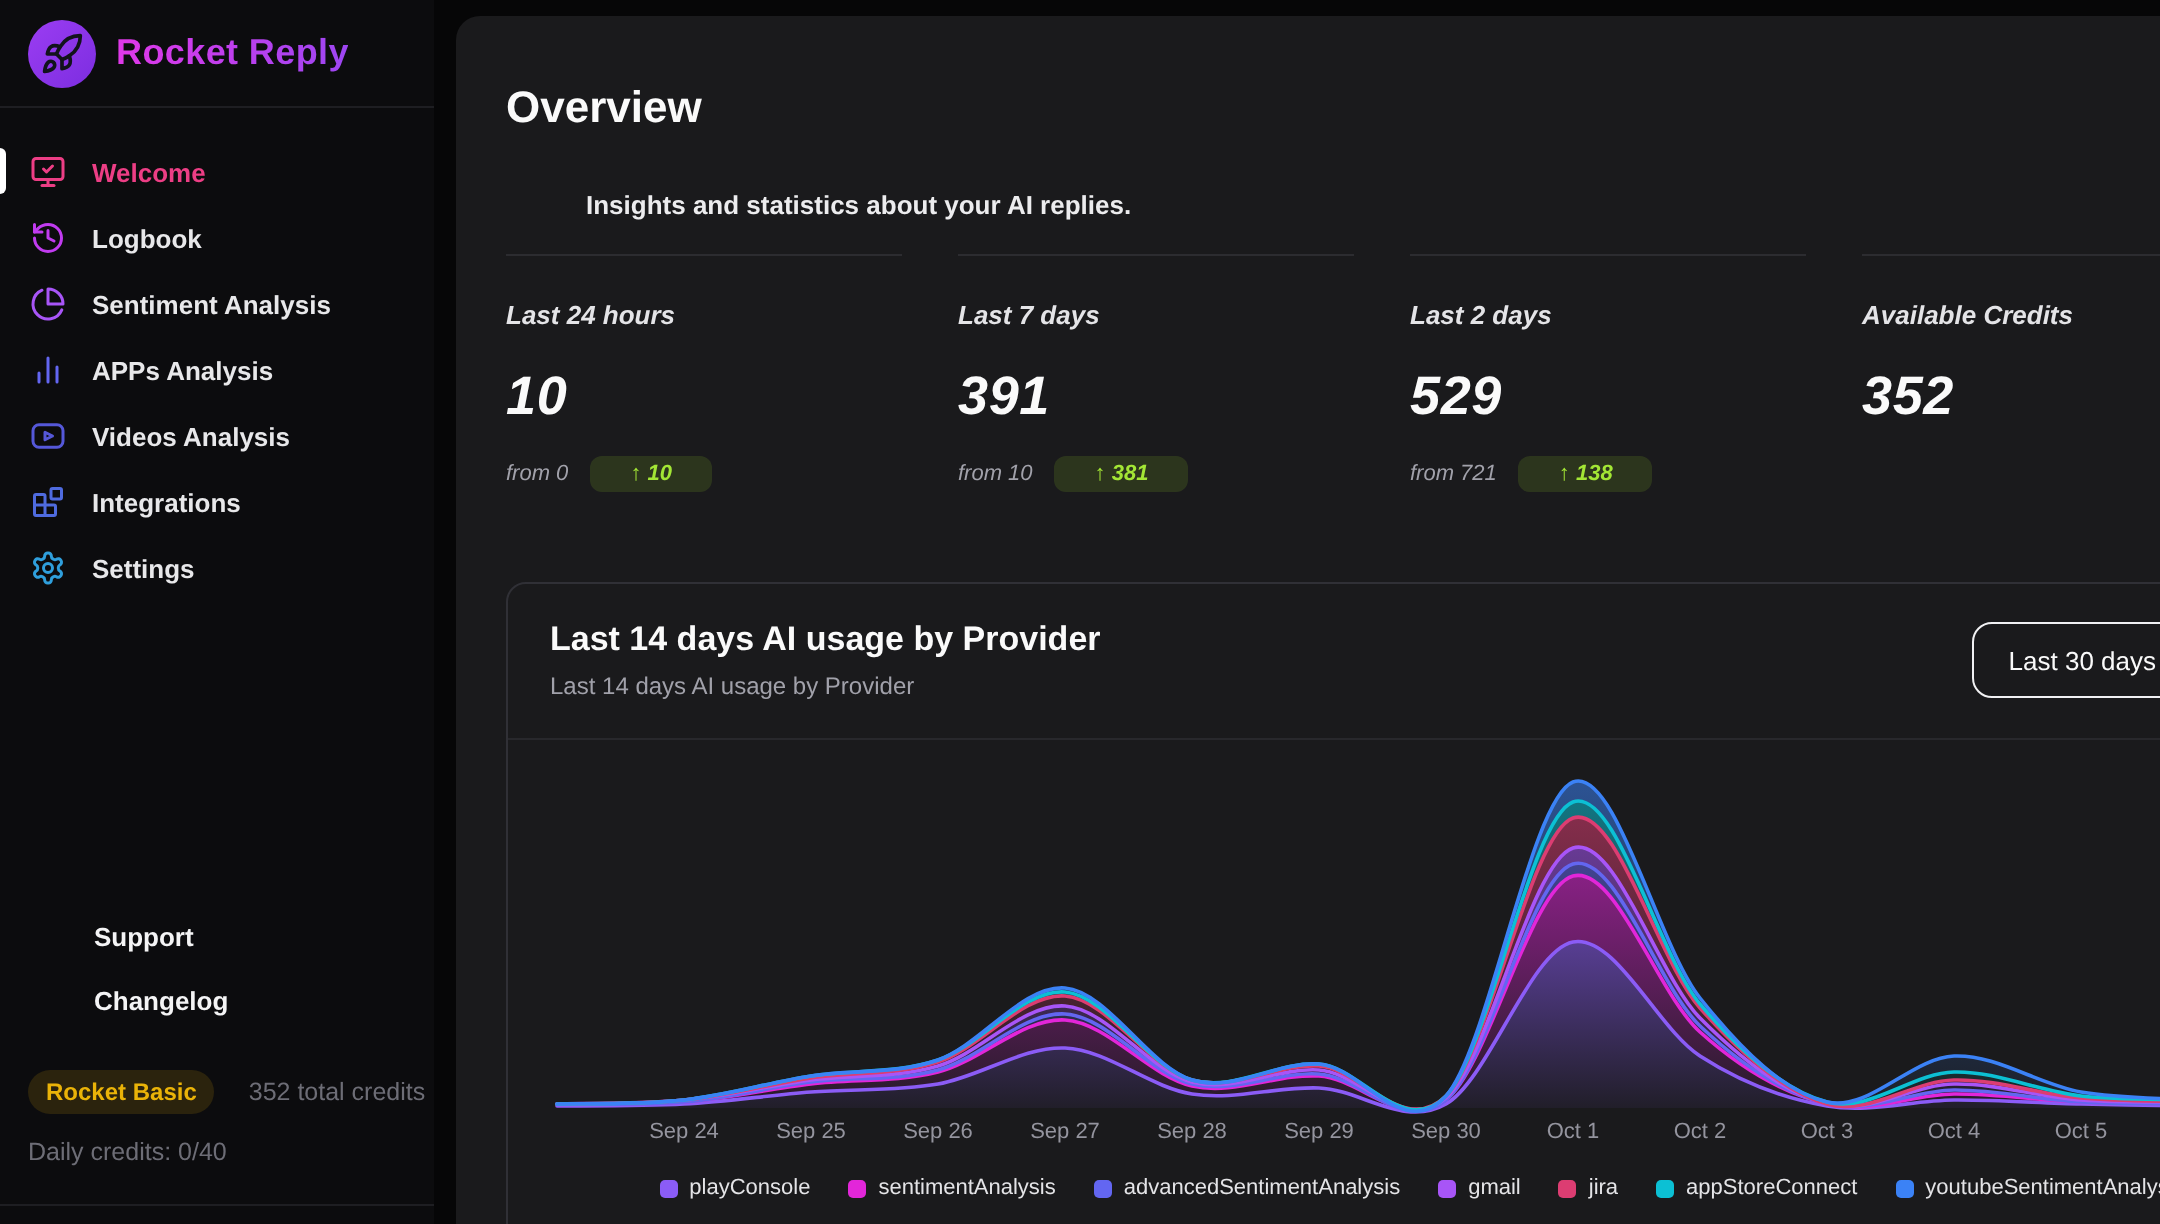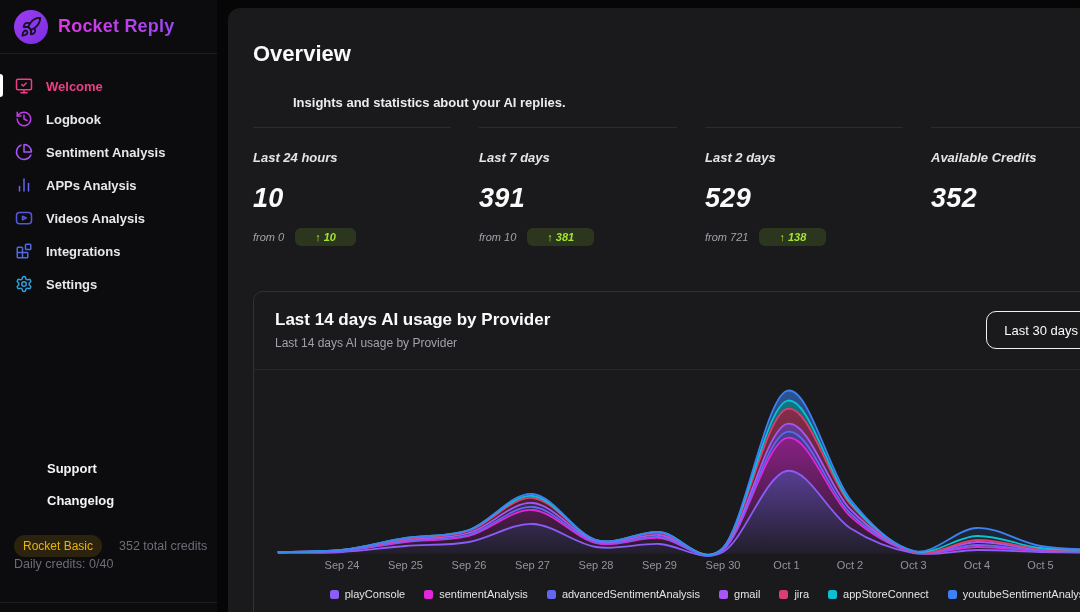--- a/index.html
+++ b/index.html
@@ -19,23 +19,23 @@
     -webkit-background-clip:text; background-clip:text; color:transparent; }
   .nav { position:absolute; left:0; top:70px; width:217px; }
   .nav-item { position:relative; height:32px; margin-bottom:1px; display:flex; align-items:center; gap:13px; padding-left:15px; cursor:pointer; }
   .nav-item .nico { width:18px; height:18px; flex:0 0 auto; }
   .nav-item .nico svg { width:18px; height:18px; fill:none; stroke-width:2; stroke-linecap:round; stroke-linejoin:round; }
   .nav-item .nlabel { font-size:13px; font-weight:600; color:#e8e8ea; }
   .nav-item.active .nlabel { color:#ed3e85; }
   .active-bar { position:absolute; left:0; top:74px; width:3px; height:23px; background:#ffffff; border-radius:0 3px 3px 0; }
   .side-link { position:absolute; left:47px; font-size:13px; font-weight:600; color:#f4f4f5; cursor:pointer; }
   .plan-row { position:absolute; left:14px; top:535px; display:flex; align-items:center; gap:17px; }
-  .plan-badge { font-size:12px; font-weight:400; color:#eab308; background:rgba(234,179,8,.14); padding:4px 9px; border-radius:11px; }
+  .plan-badge { font-size:12px; font-weight:700; color:#eab308; background:rgba(234,179,8,.14); padding:4px 9px; border-radius:11px; }
   .total-credits { font-size:12.5px; color:#6d6d76; }
-  .daily-credits { position:absolute; left:14px; top:557px; font-size:12.5px; color:#6d6d76; }
+  .daily-credits { position:absolute; left:14px; top:569px; font-size:12.5px; color:#6d6d76; }
   .side-bottom-divider { position:absolute; left:0; top:602px; width:217px; height:1px; background:#1e1e22; }
   
   .panel { position:absolute; left:228px; top:8px; width:885px; height:604px; background:#1a1a1c; border-top-left-radius:12px; }
   .page-title { position:absolute; left:25px; top:33px; font-size:22px; font-weight:700; color:#fafafa; }
   .page-subtitle { position:absolute; left:25px; top:87px; font-size:13px; font-weight:700; color:#ececee;padding-left:40px; }
   
   .stats { position:absolute; left:25px; top:119px; display:flex; }
   .stat { width:226px;font-style:italic; }
   .stat-divider { width:198px; height:1px; background:#2c2c30; }
   .stat-label { margin-top:22px; font-size:13px; font-weight:600; color:#e4e4e7; }

